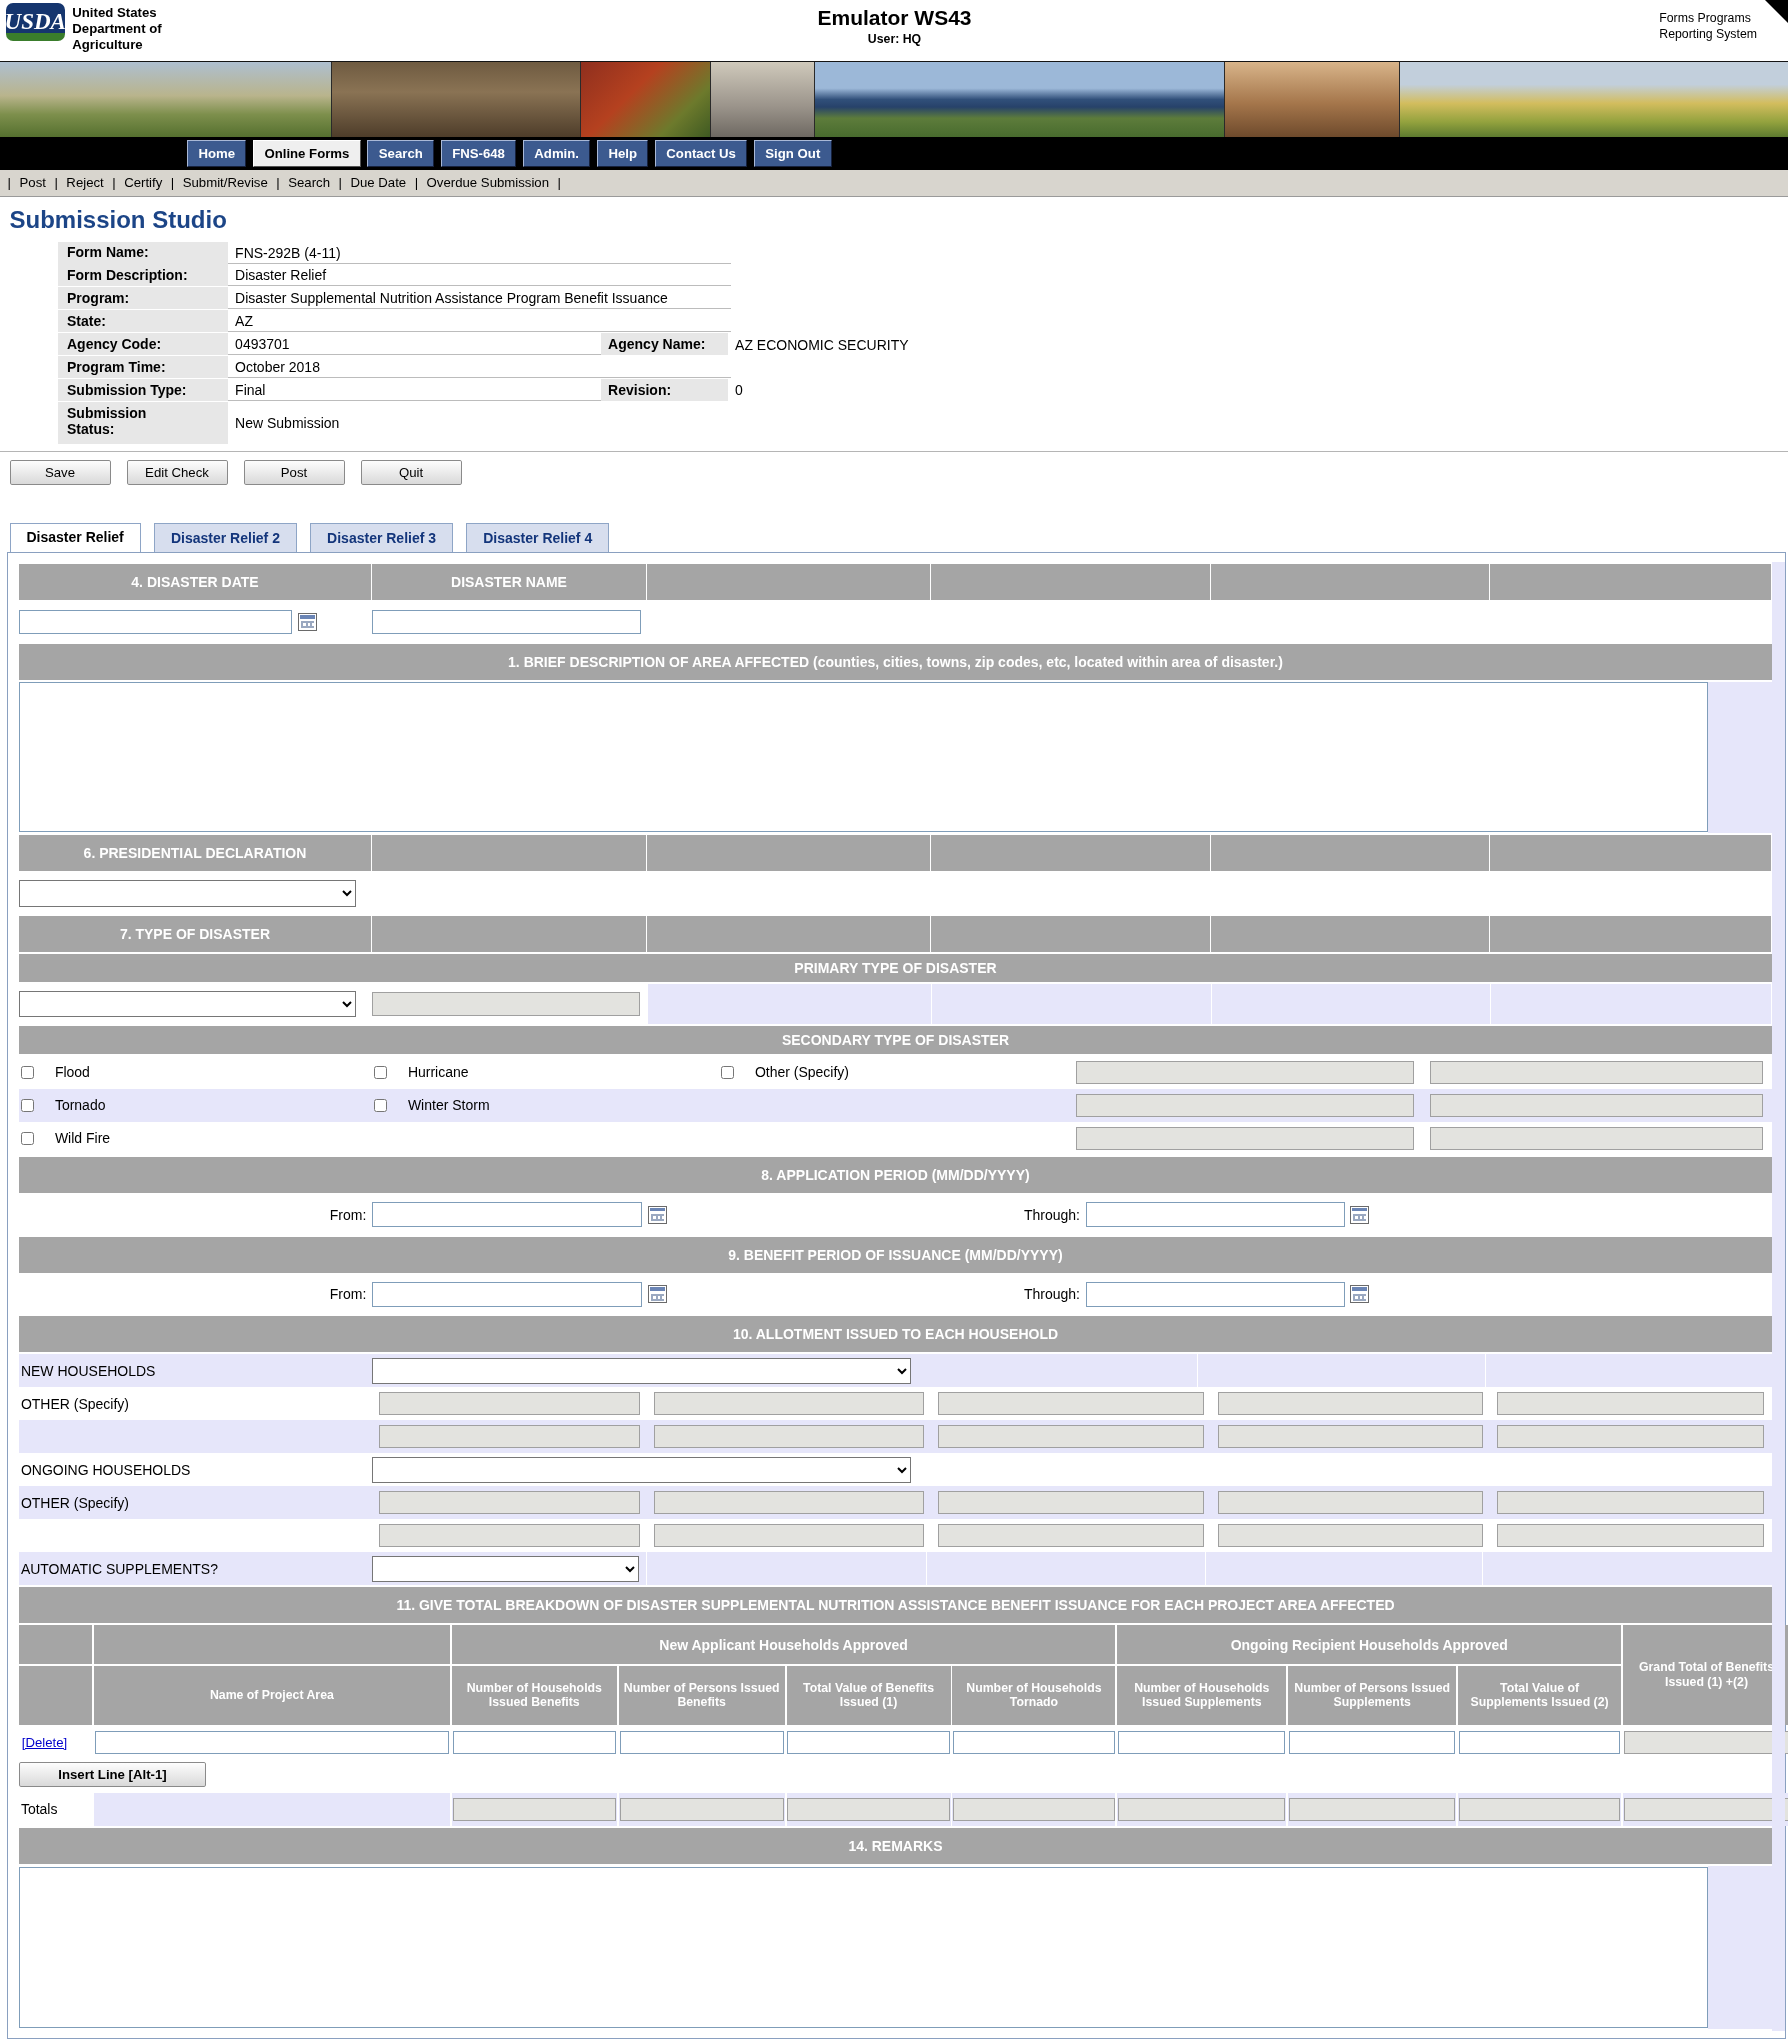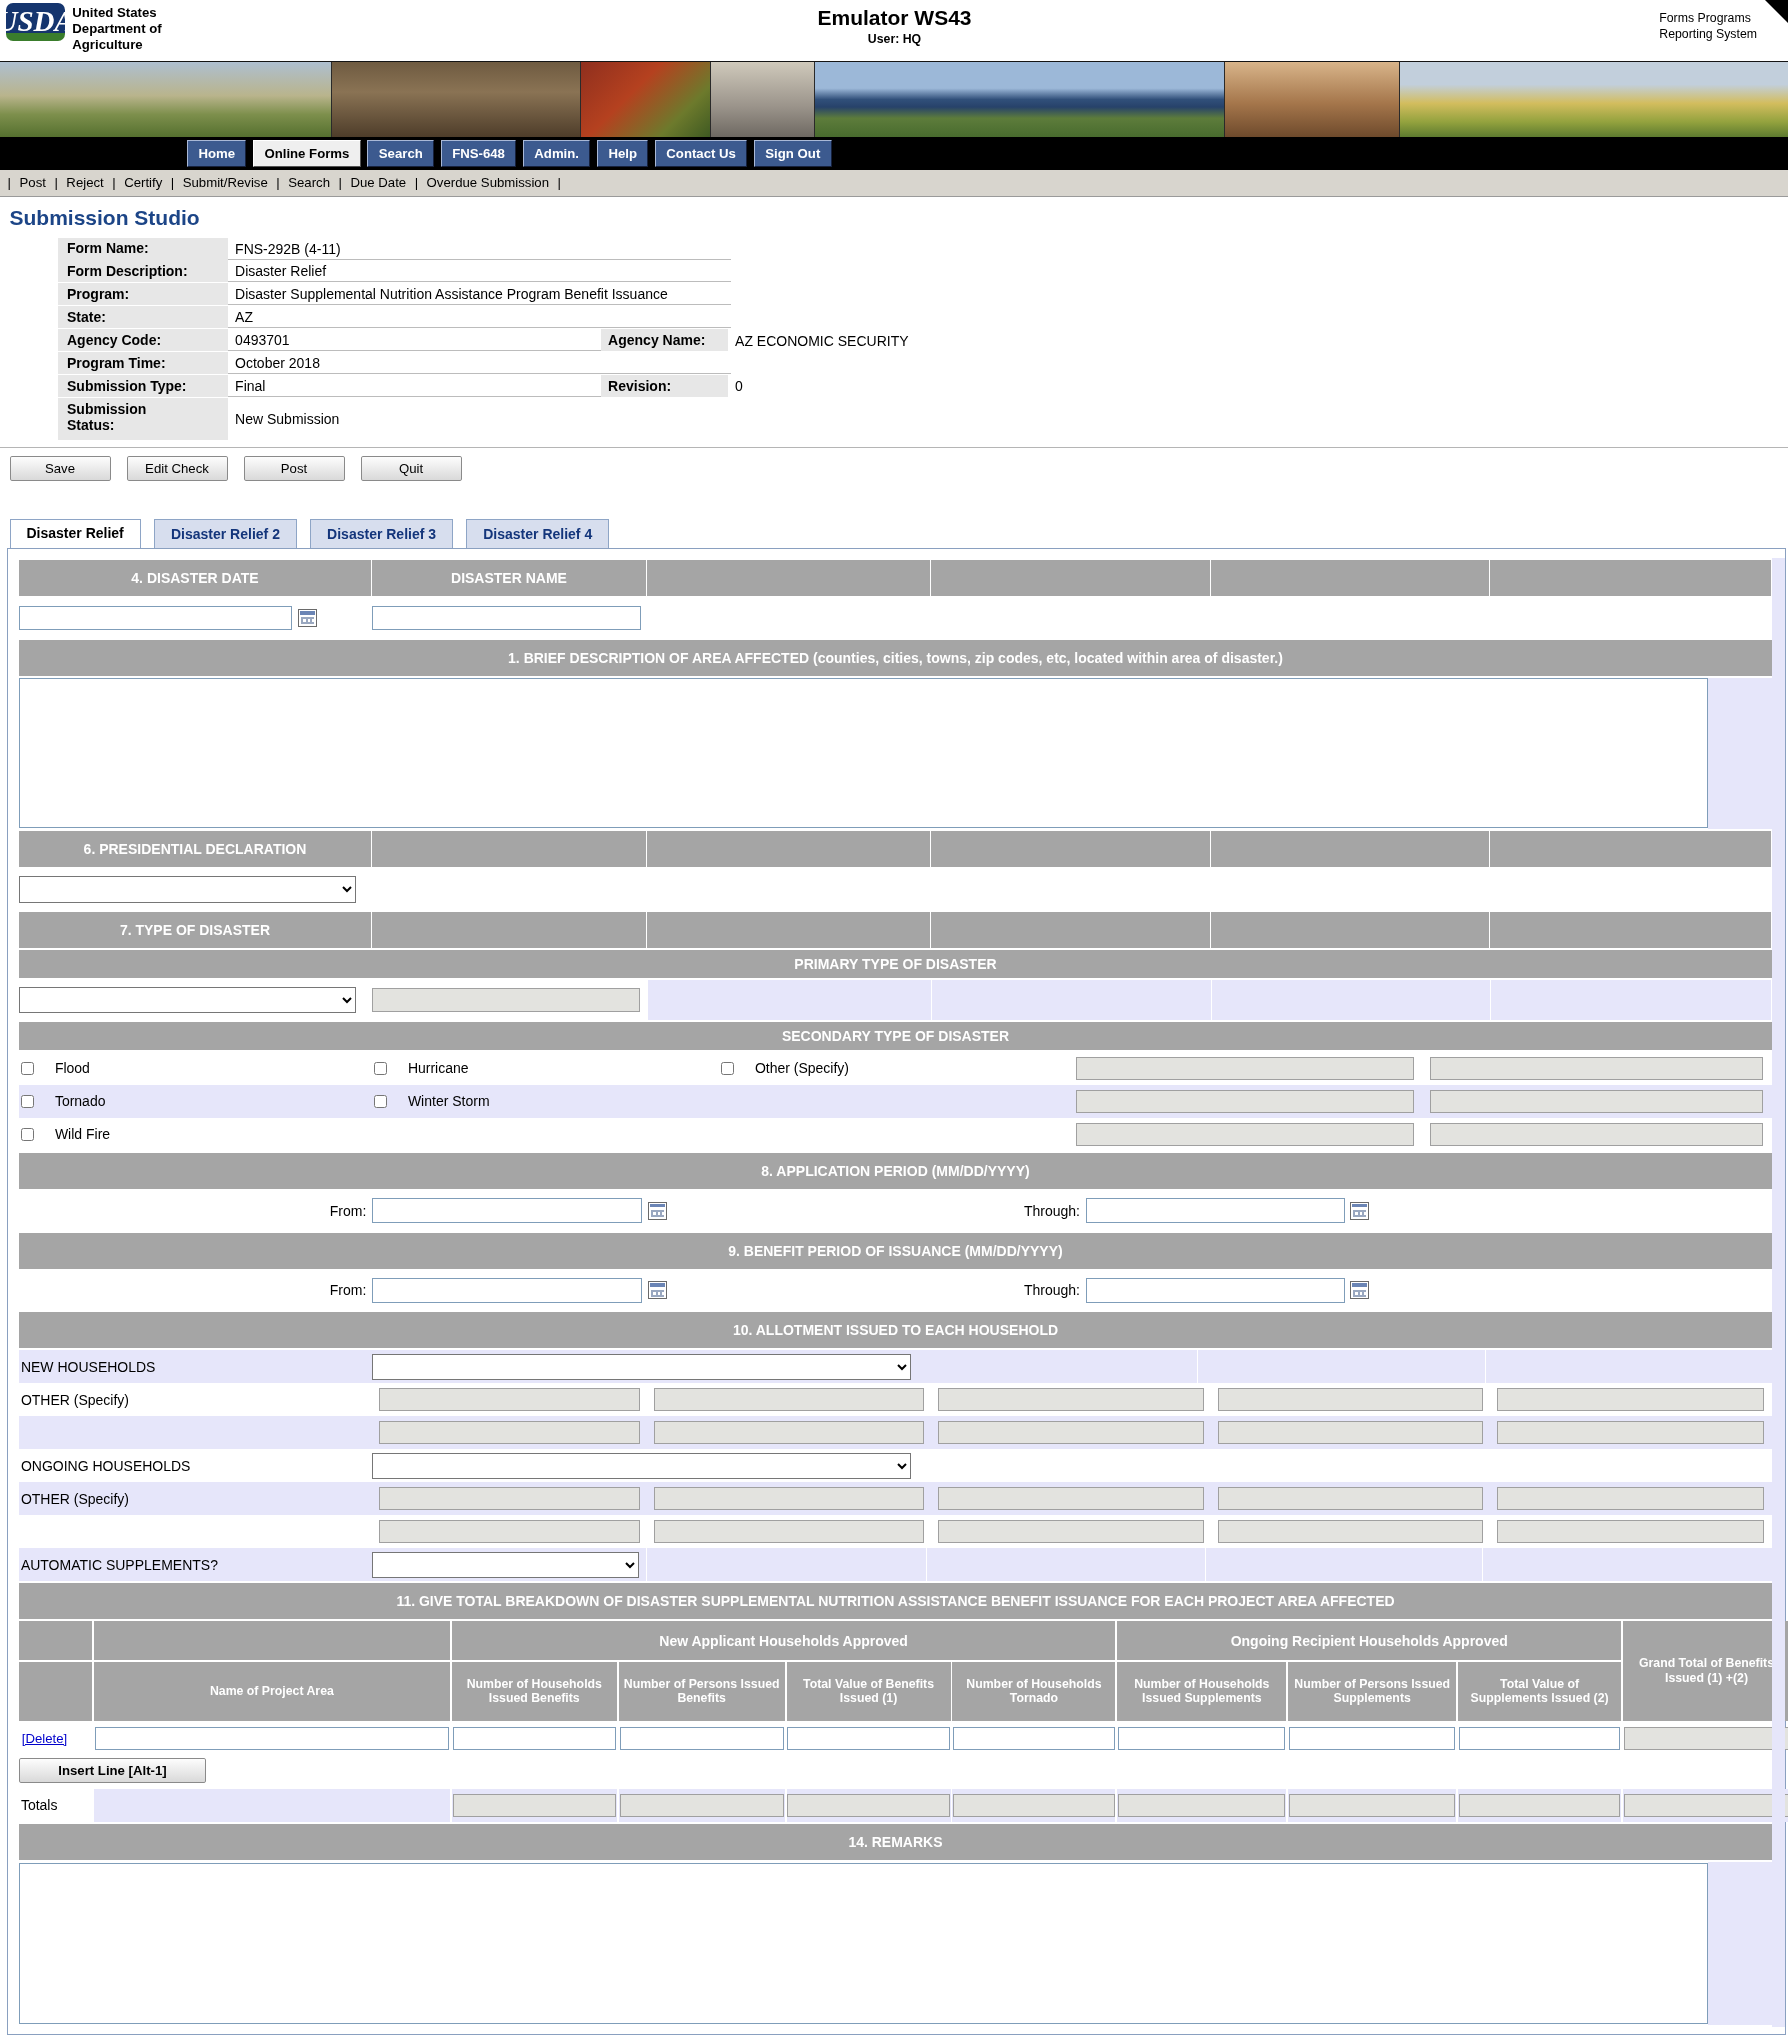--- a/index.html
+++ b/index.html
@@ -9,21 +9,21 @@
     position: relative; overflow-x: hidden;
   }
 
   
   .top-header { height: 61px; position: relative; background: #fff; }
   .logo-wrap { position: absolute; left: 5.7px; top: 2.8px; display: flex; }
   .usda-logo {
     width: 59px; height: 38px; border-radius: 7px;
     background: linear-gradient(180deg, #15356e 0 80%, #3a7d2c 80% 100%);
     color: #fff; font-family: "Liberation Serif", serif; font-style: italic; font-weight: bold;
-    font-size: 29px; display: flex; align-items: center; justify-content: center;
+    font-size: 23px; display: flex; align-items: center; justify-content: center;
   }
   .dept-text { margin-left: 7.6px; font-weight: bold; font-size: 13.2px; line-height: 1.22; padding-top: 1.9px; }
   .emulator-title { position: absolute; top: 5.7px; left: 0; right: 0; text-align: center; font-size: 21px; font-weight: bold; }
   .emulator-user { position: absolute; top: 32px; left: 0; right: 0; text-align: center; font-size: 12.3px; font-weight: bold; }
   .system-name { position: absolute; right: 32px; top: 11.4px; font-size: 12.3px; text-align: left; line-height: 1.3; }
   .corner-notch { position: absolute; top: 0; right: 0; width: 0; height: 0;
     border-top: 24.6px solid #000; border-left: 24.6px solid transparent; z-index: 50; }
 
   
   .banner { height: 76px; display: flex; border-top: 1.9px solid #151515; }
@@ -46,21 +46,21 @@
   }
   .nav-btn.active { background: #efefef; color: #000; border-color: #fff #555 #555 #fff; }
 
   
   .subnav { height: 26.5px; background: #d8d5ce; border-bottom: 0.9px solid #9a9a9a;
     display: flex; align-items: center; gap: 8.5px; padding-left: 7.6px; font-size: 13.2px; }
   .subnav .sep { color: #000; }
   .subnav-link { color: #000; text-decoration: none; cursor: pointer; }
 
   
-  .page-title { color: #1c4587; font-size: 21px; font-weight: bold; margin: 9.5px 0 7.6px 9.5px; }
+  .page-title { color: #1c4587; font-size: 24px; font-weight: bold; margin: 9.5px 0 7.6px 9.5px; }
 
   
   .info-table { margin-left: 9.5px; width: 1760px; padding-left: 48px; }
   .info-row { display: flex; align-items: stretch; min-height: 22px; margin-bottom: 0.9px; }
   .info-label { width: 170px; background: #e7e7e7; font-weight: bold; padding: 2.8px 5.7px 1.9px 9.5px; }
   .info-label .wrap { display: inline-block; width: 93px; }
   .info-val { padding: 2.8px 5.7px 1.9px 7.6px; border-bottom: 0.9px solid #bcbcbc; display: flex; align-items: center; }
   .info-val.w1 { width: 503px; }
   .info-val.w2 { width: 373px; }
   .info-label2 { width: 127px; background: #e7e7e7; font-weight: bold; padding: 2.8px 5.7px 1.9px 7.6px; }

